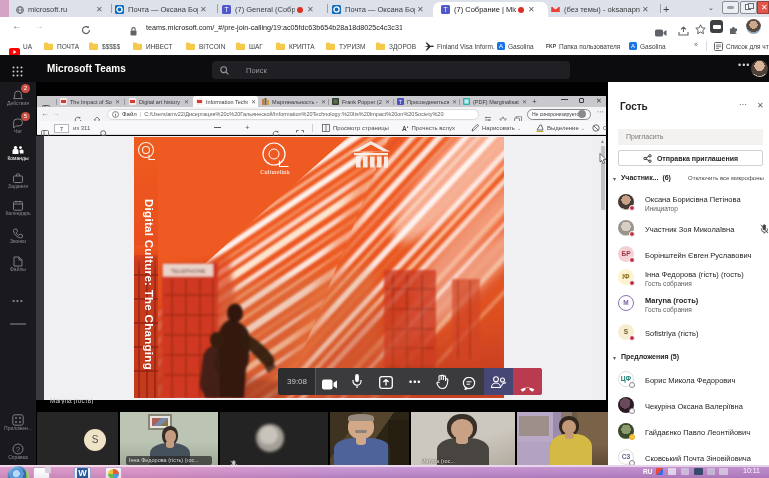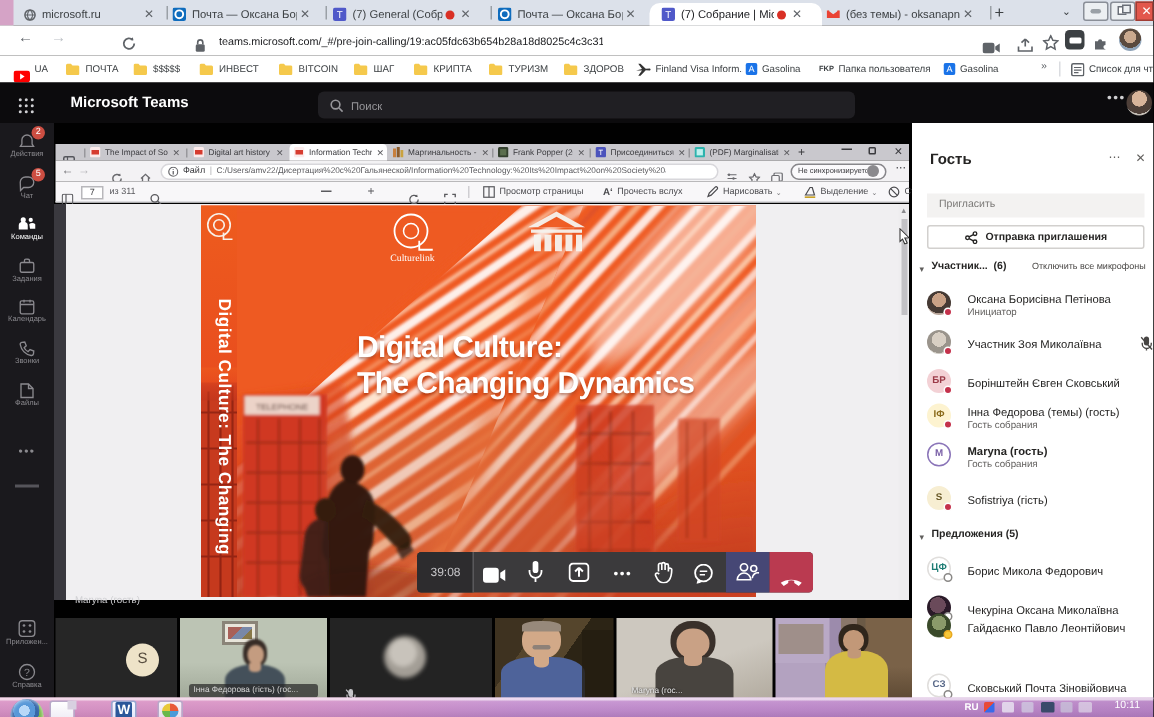--- a/index.html
+++ b/index.html
@@ -221,21 +221,21 @@
         <circle cx="5.5" cy="9.5" r="1"></circle>
         <circle cx="9.5" cy="9.5" r="1"></circle>
       </g>
     </svg></div>
 <div class="a tx" style="left:47px;top:63px;font-size:10px;font-weight:bold;color:#fff;">Microsoft Teams</div>
 <div class="a flex" style="left:212px;top:61px;width:358px;height:18px;background:#201f23;border-radius:4px;">
 <svg style="margin-left:8px;" width="9" height="9" viewBox="0 0 9 9">
       <circle cx="3.7" cy="3.7" r="2.9" fill="none" stroke="#97969a" stroke-width="1.1"></circle>
       <path d="M6 6 L8.4 8.4" stroke="#97969a" stroke-width="1.1"></path>
     </svg>
-<span style="font-size:7.5px;color:#97969a;margin-left:5px;">Поиск</span>
+<span style="font-size:7.5px;color:#97969a;margin-left:17px;">Поиск</span>
 </div>
 <div class="a" style="left:738px;top:60px;font-size:9px;color:#d0d0d2;letter-spacing:1px;">•••</div>
 <div class="a" style="left:751px;top:60px;width:17px;height:17px;border-radius:50%;background:radial-gradient(circle at 50% 35%,#d8b49a 0 36%,#4e3f38 37% 70%,#c4beb6 71%);"></div>
 
 <div class="a" style="left:0;top:82px;width:36px;height:384px;background:#1a191d;"></div>
 <style>
 .rlab{position:absolute;width:36px;text-align:center;font-size:5px;color:#8a898e;}
 .ric{position:absolute;left:18px;transform:translateX(-50%);}
 </style>
 <div class="ric" style="top:87px;"><svg width="11" height="11" viewBox="0 0 11 11">
@@ -662,21 +662,20 @@
 <polygon points="237,7.5 249.5,14.5 224.5,14.5" fill="#ef5a22"></polygon>
 <rect x="220" y="16" width="34" height="2.2"></rect>
 <rect x="222" y="19.5" width="4.6" height="11"></rect>
 <rect x="229" y="19.5" width="4.6" height="11"></rect>
 <rect x="236" y="19.5" width="4.6" height="11"></rect>
 <rect x="243" y="19.5" width="4.6" height="11"></rect>
 <rect x="250" y="19.5" width="4" height="11"></rect>
 </g>
 </svg>
 <div style="position:absolute;left:3px;top:62px;width:18px;height:200px;writing-mode:vertical-rl;font-size:11.5px;font-weight:bold;color:#fff;white-space:nowrap;letter-spacing:0.3px;">Digital Culture: The Changing</div>
-<div style="position:absolute;left:104px;top:83px;font-size:20px;font-weight:bold;color:#fff;text-shadow:0 1px 2px rgba(120,30,0,0.5);line-height:24px;letter-spacing:-0.4px;">Digital Culture:<br>The Changing Dynamics</div>
 </div>
 <div class="a" style="left:599px;top:150px;"><svg width="8" height="11" viewBox="0 0 8 11">
       <path d="M1 0.5 L7 6.5 L4.2 6.7 L5.8 10 L4.2 10.7 L2.7 7.4 L1 9 Z" fill="#fff" stroke="#333" stroke-width="0.7"></path>
     </svg></div>
 
 <div class="a" style="left:278px;top:368px;width:264px;height:27px;background:#3b3a3c;border-radius:3px;"></div>
 <div class="a" style="left:278px;top:368px;width:37px;height:27px;background:#2d2c2e;border-radius:3px 0 0 3px;"></div>
 <div class="a" style="left:282px;top:377px;width:30px;text-align:center;font-size:8px;color:#c8c7ca;">39:08</div>
 <div class="a" style="left:315px;top:368px;width:1px;height:27px;background:#59585b;"></div>
 <div class="a" style="left:322px;top:376px;"><svg width="15" height="11" viewBox="0 0 15 11">
@@ -812,26 +811,26 @@
       <g stroke="#484644" stroke-width="0.9" fill="none">
         <rect x="3" y="0.8" width="2.6" height="5" rx="1.3" fill="#484644"></rect>
         <path d="M1.5 4.5 v0.8 a3 3 0 0 0 6 0 V4.5 M4.3 8.3 V9.6"></path>
         <path d="M0.8 0.8 L8 9"></path>
       </g>
     </svg>
 </div>
 <div class="prow" style="top:246px;">
  <span class="pav" style="background:#f3d1d5;color:#9b3a47;">БР</span>
     <span class="dotr"></span>
- <span class="pnm" style="top:5px;">Борінштейн Євген Сковський</span>
+ <span class="pnm" style="top:5px;">Борінштейн Євген Руславович</span>
 </div>
 <div class="prow" style="top:269px;">
  <span class="pav" style="background:#fdf3d0;color:#8a6a1a;">ІФ</span>
     <span class="dotr"></span>
- <span class="pnm">Інна Федорова (темы) (гость)</span>
+ <span class="pnm">Інна Федорова (гість) (гость)</span>
     <span class="psb">Гость собрания</span>
 </div>
 <div class="prow" style="top:295px;">
  <span class="pav" style="background:#fff;color:#7b61a8;border:1.5px solid #8a74b8;line-height:13px;">M</span>
  <span class="pnm" style="font-weight:bold;">Maryna (гость)</span>
     <span class="psb">Гость собрания</span>
 </div>
 <div class="prow" style="top:324px;">
  <span class="pav" style="background:#f7eed2;color:#6a5a28;">S</span>
     <span class="dotr"></span>
@@ -840,23 +839,23 @@
 <div class="a" style="left:613px;top:354px;font-size:6px;color:#605e5c;">▾</div>
 <div class="a" style="left:621px;top:353px;font-size:7px;font-weight:bold;color:#252423;">Предложения (5)</div>
 <div class="prow" style="top:371px;">
  <span class="pav" style="background:#fff;color:#1d7c74;border:1px solid #e0dedc;line-height:14px;">ЦФ</span>
     <span class="doto"></span>
  <span class="pnm" style="top:5px;">Борис Микола Федорович</span>
 </div>
 <div class="prow" style="top:397px;">
  <span class="pav" style="background:radial-gradient(circle at 45% 40%,#6a4a5a 0 40%,#2a1a28 41% 75%,#7a5a6a 76%);"></span>
     <span class="doto"></span>
- <span class="pnm" style="top:5px;">Чекуріна Оксана Миколаївна</span>
-</div>
-<div class="prow" style="top:409px;text-align:right;">
+ <span class="pnm" style="top:5px;">Чекуріна Оксана Валеріївна</span>
+</div>
+<div class="prow" style="top:423px;text-align:right;">
  <span class="pav" style="background:radial-gradient(circle at 50% 40%,#8a9a6a 0 38%,#3a4a2a 39% 72%,#5a6a4a 73%);"></span>
  <span class="doto" style="background:#f8c83a;border-color:#e8a820;"></span>
  <span class="pnm" style="top:5px;">Гайдаєнко Павло Леонтійович</span>
 </div>
 <div class="prow" style="top:449px;">
  <span class="pav" style="background:#fff;color:#5a6a8a;border:1px solid #e0dedc;line-height:14px;">СЗ</span>
     <span class="doto"></span>
  <span class="pnm" style="top:5px;">Сковський Почта Зіновійовича</span>
 </div>
 

